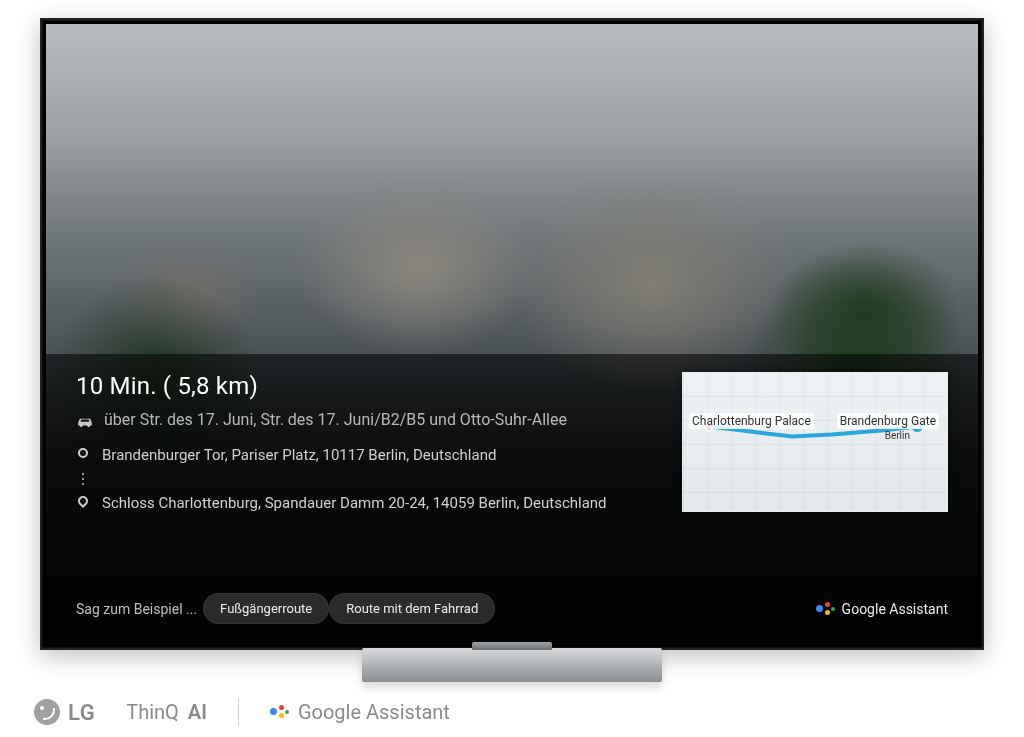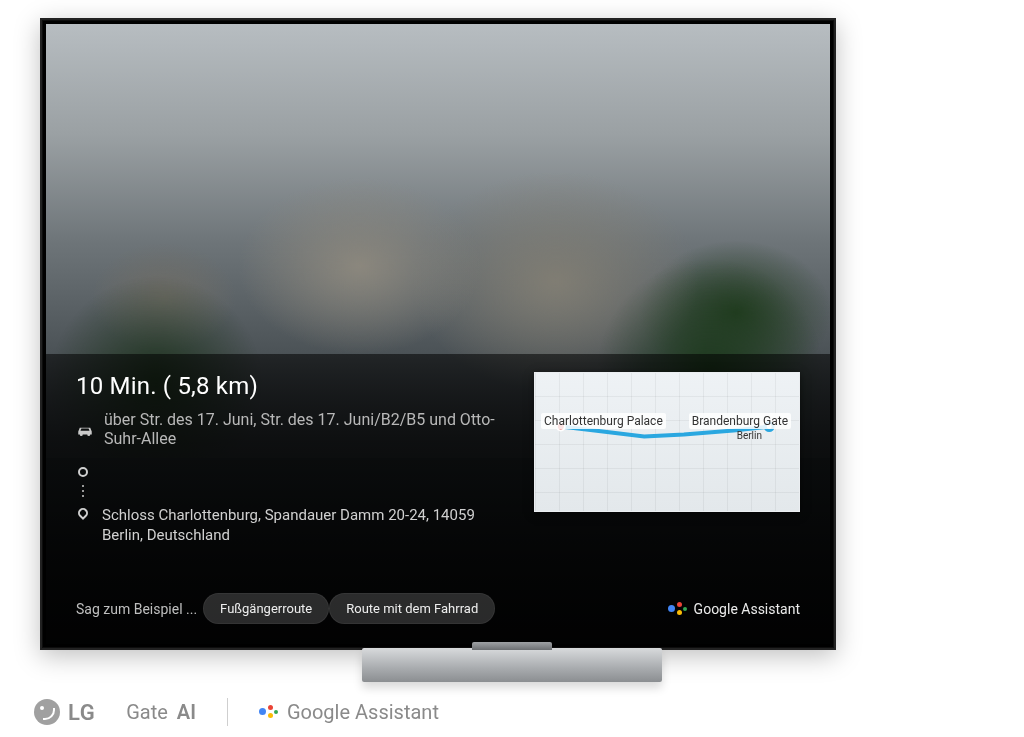--- a/index.html
+++ b/index.html
@@ -8,21 +8,21 @@
       height: 737px;
       background: #fff;
       font-family: -apple-system, BlinkMacSystemFont, "Segoe UI", Roboto, Arial, sans-serif;
       position: relative;
       overflow: hidden;
     }
     .tv-frame {
       position: absolute;
       left: 40px;
       top: 18px;
-      width: 796px;
+      width: 944px;
       height: 632px;
       background: #000;
       border: 2px solid #222;
       box-shadow: 0 6px 24px rgba(0,0,0,.25), inset 0 0 0 1px rgba(255,255,255,.05);
     }
     .screen {
       position: absolute;
       inset: 4px;
       overflow: hidden;
       background: linear-gradient(180deg, #6a7680 0%, #4a5258 30%, #262b2e 60%, #0d0f10 100%);
@@ -182,20 +182,21 @@
                 </svg>
             </span>
             <span>über Str. des 17. Juni, Str. des 17. Juni/B2/B5 und Otto-Suhr-Allee</span>
           </div>
 
           <div class="points">
             <div class="pt-row">
               <span class="pt-icon">
                   <span class="dot"></span>
                 </span>
+              <span>Brandenburger Tor, Pariser Platz, 10117 Berlin, Deutschland</span>
             </div>
             <div class="dots-connector">
                 <span></span>
               </div>
             <div class="pt-row">
               <span class="pt-icon">
                   <span class="pin"></span>
                 </span>
               <span>Schloss Charlottenburg, Spandauer Damm 20-24, 14059 Berlin, Deutschland</span>
             </div>
@@ -235,21 +236,21 @@
 </div>
 
 <div class="tv-stand"></div>
 
 <div class="footer-brand">
   <span class="lg-mark">
     <span class="lg-logo"></span>
     <span class="lg-text">LG</span>
   </span>
   <span class="thinq">
-    <span>Gate</span>
+    <span>ThinQ</span>
     <b style="margin-left:4px;">AI</b>
   </span>
   <span class="divider"></span>
   <span class="ga-foot">
     <span class="ga-dots">
       <i class="b"></i>
         <i class="r"></i>
         <i class="y"></i>
         <i class="g"></i>
     </span>

